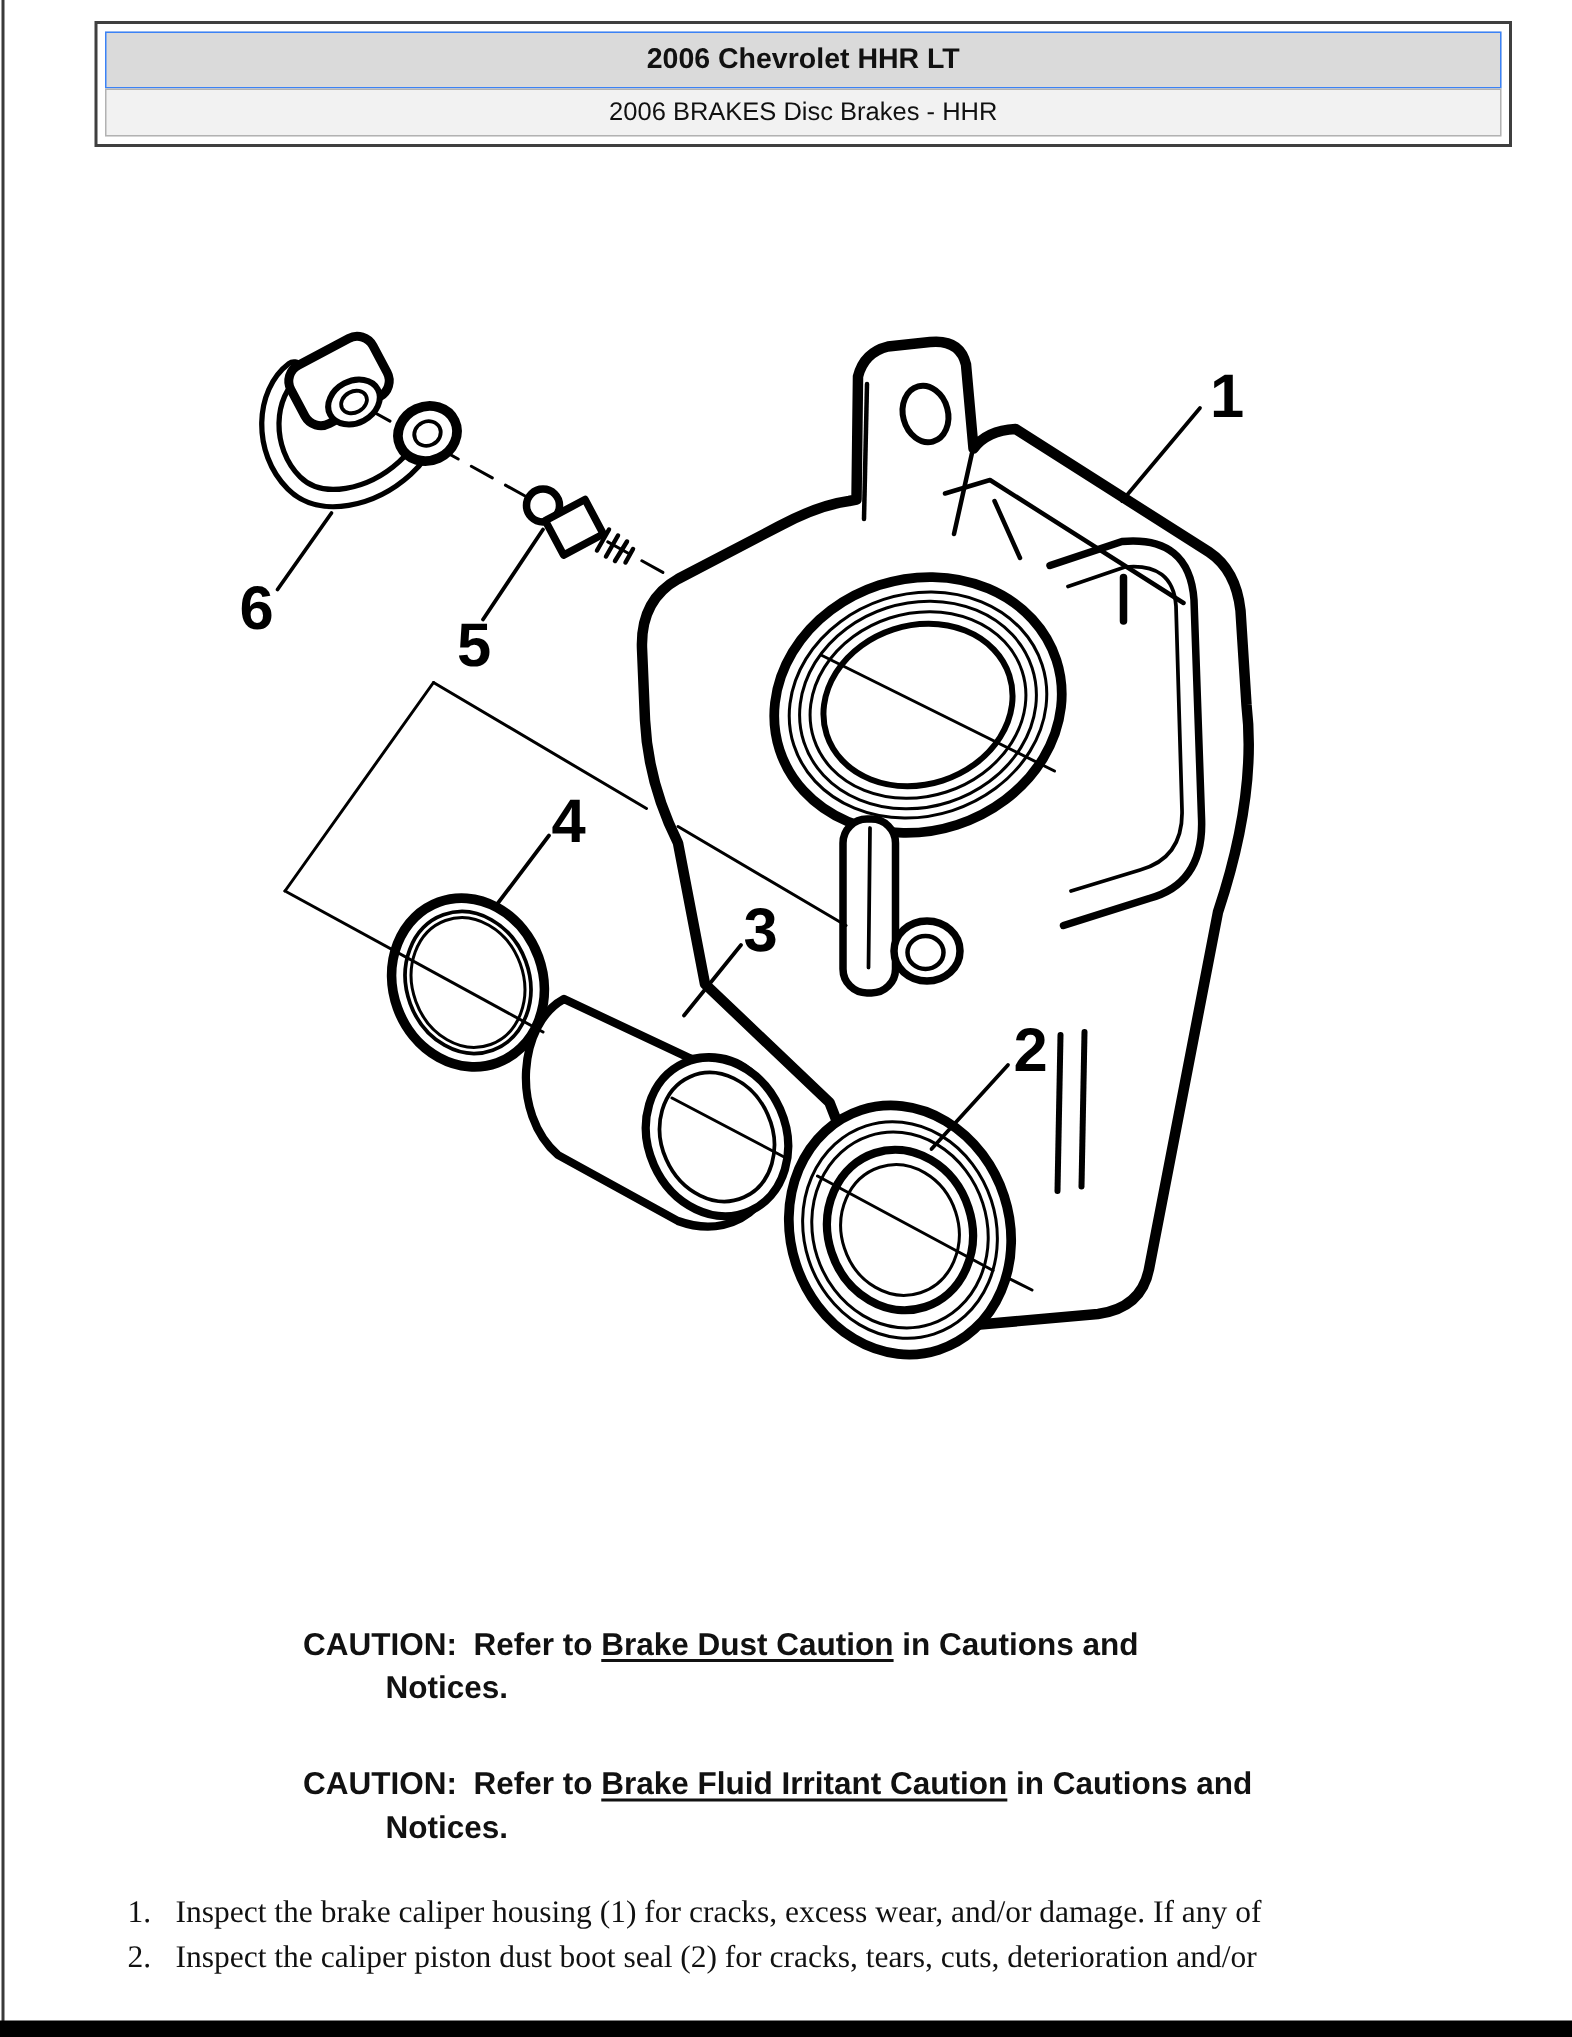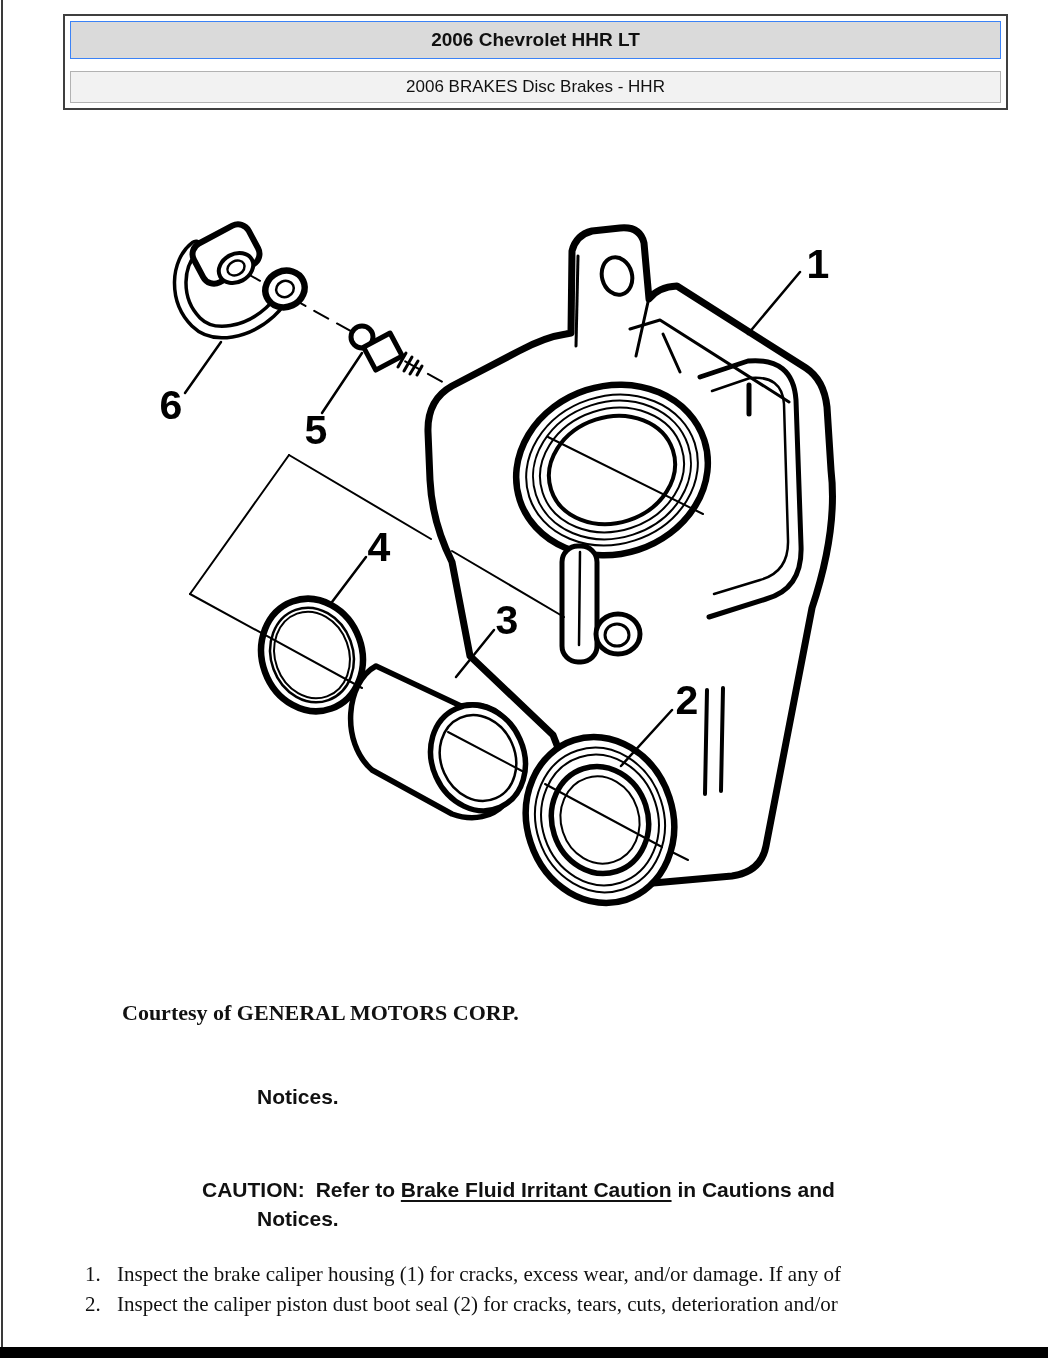--- a/index.html
+++ b/index.html
@@ -9,21 +9,21 @@
   }
   .left-rule{position:absolute;left:1px;top:0;width:2px;height:1358px;background:#3a3a3a;}
   .bottom-bar{position:absolute;left:0;top:1347px;width:1048px;height:11px;background:#000;}
 
   
   .hdr{position:absolute;left:63px;top:14px;width:945px;border:2px solid #3f3f3f;
        background:#fff;padding:5px;box-sizing:border-box;}
   .hdr .title{height:36px;line-height:36px;background:#dadada;border:1px solid #3b82f6;
        text-align:center;font-size:19px;font-weight:bold;}
   .hdr .subtitle{height:30px;line-height:30px;background:#f2f2f2;border:1px solid #b2b2b2;
-       margin-top:12px;text-align:center;font-size:17px;font-weight:normal;}
+       margin-top:0;text-align:center;font-size:17px;font-weight:normal;}
 
   
   .diagram{position:absolute;left:0;top:0;width:1048px;height:1358px;}
 
   
   .figcap{position:absolute;left:122px;top:999px;font-family:"Liberation Serif",serif;
        font-weight:bold;font-size:22px;line-height:27px;}
   .figcap .t{text-decoration:underline;text-underline-offset:3px;text-decoration-thickness:2px;}
 
   
@@ -166,24 +166,24 @@
     <text x="818" y="278">1</text>
     <text x="687" y="714">2</text>
     <text x="507" y="634">3</text>
     <text x="379" y="561">4</text>
     <text x="316" y="444">5</text>
     <text x="171" y="419">6</text>
   </g>
 </svg>
 
 <div class="figcap">
-  <div>Courtesy of GENERAL MOTORS CORP.</div>
 </div>
 
 <div class="caution caution1">
+  <div><span class="lbl">CAUTION:</span><span>Refer to </span><u>Brake Dust Caution</u><span> in Cautions and</span></div>
   <div class="l2">Notices.</div>
 </div>
 
 <div class="caution caution2">
   <div><span class="lbl">CAUTION:</span><span>Refer to </span><u>Brake Fluid Irritant Caution</u><span> in Cautions and</span></div>
   <div class="l2">Notices.</div>
 </div>
 
 <div class="steps">
   <div class="step">

